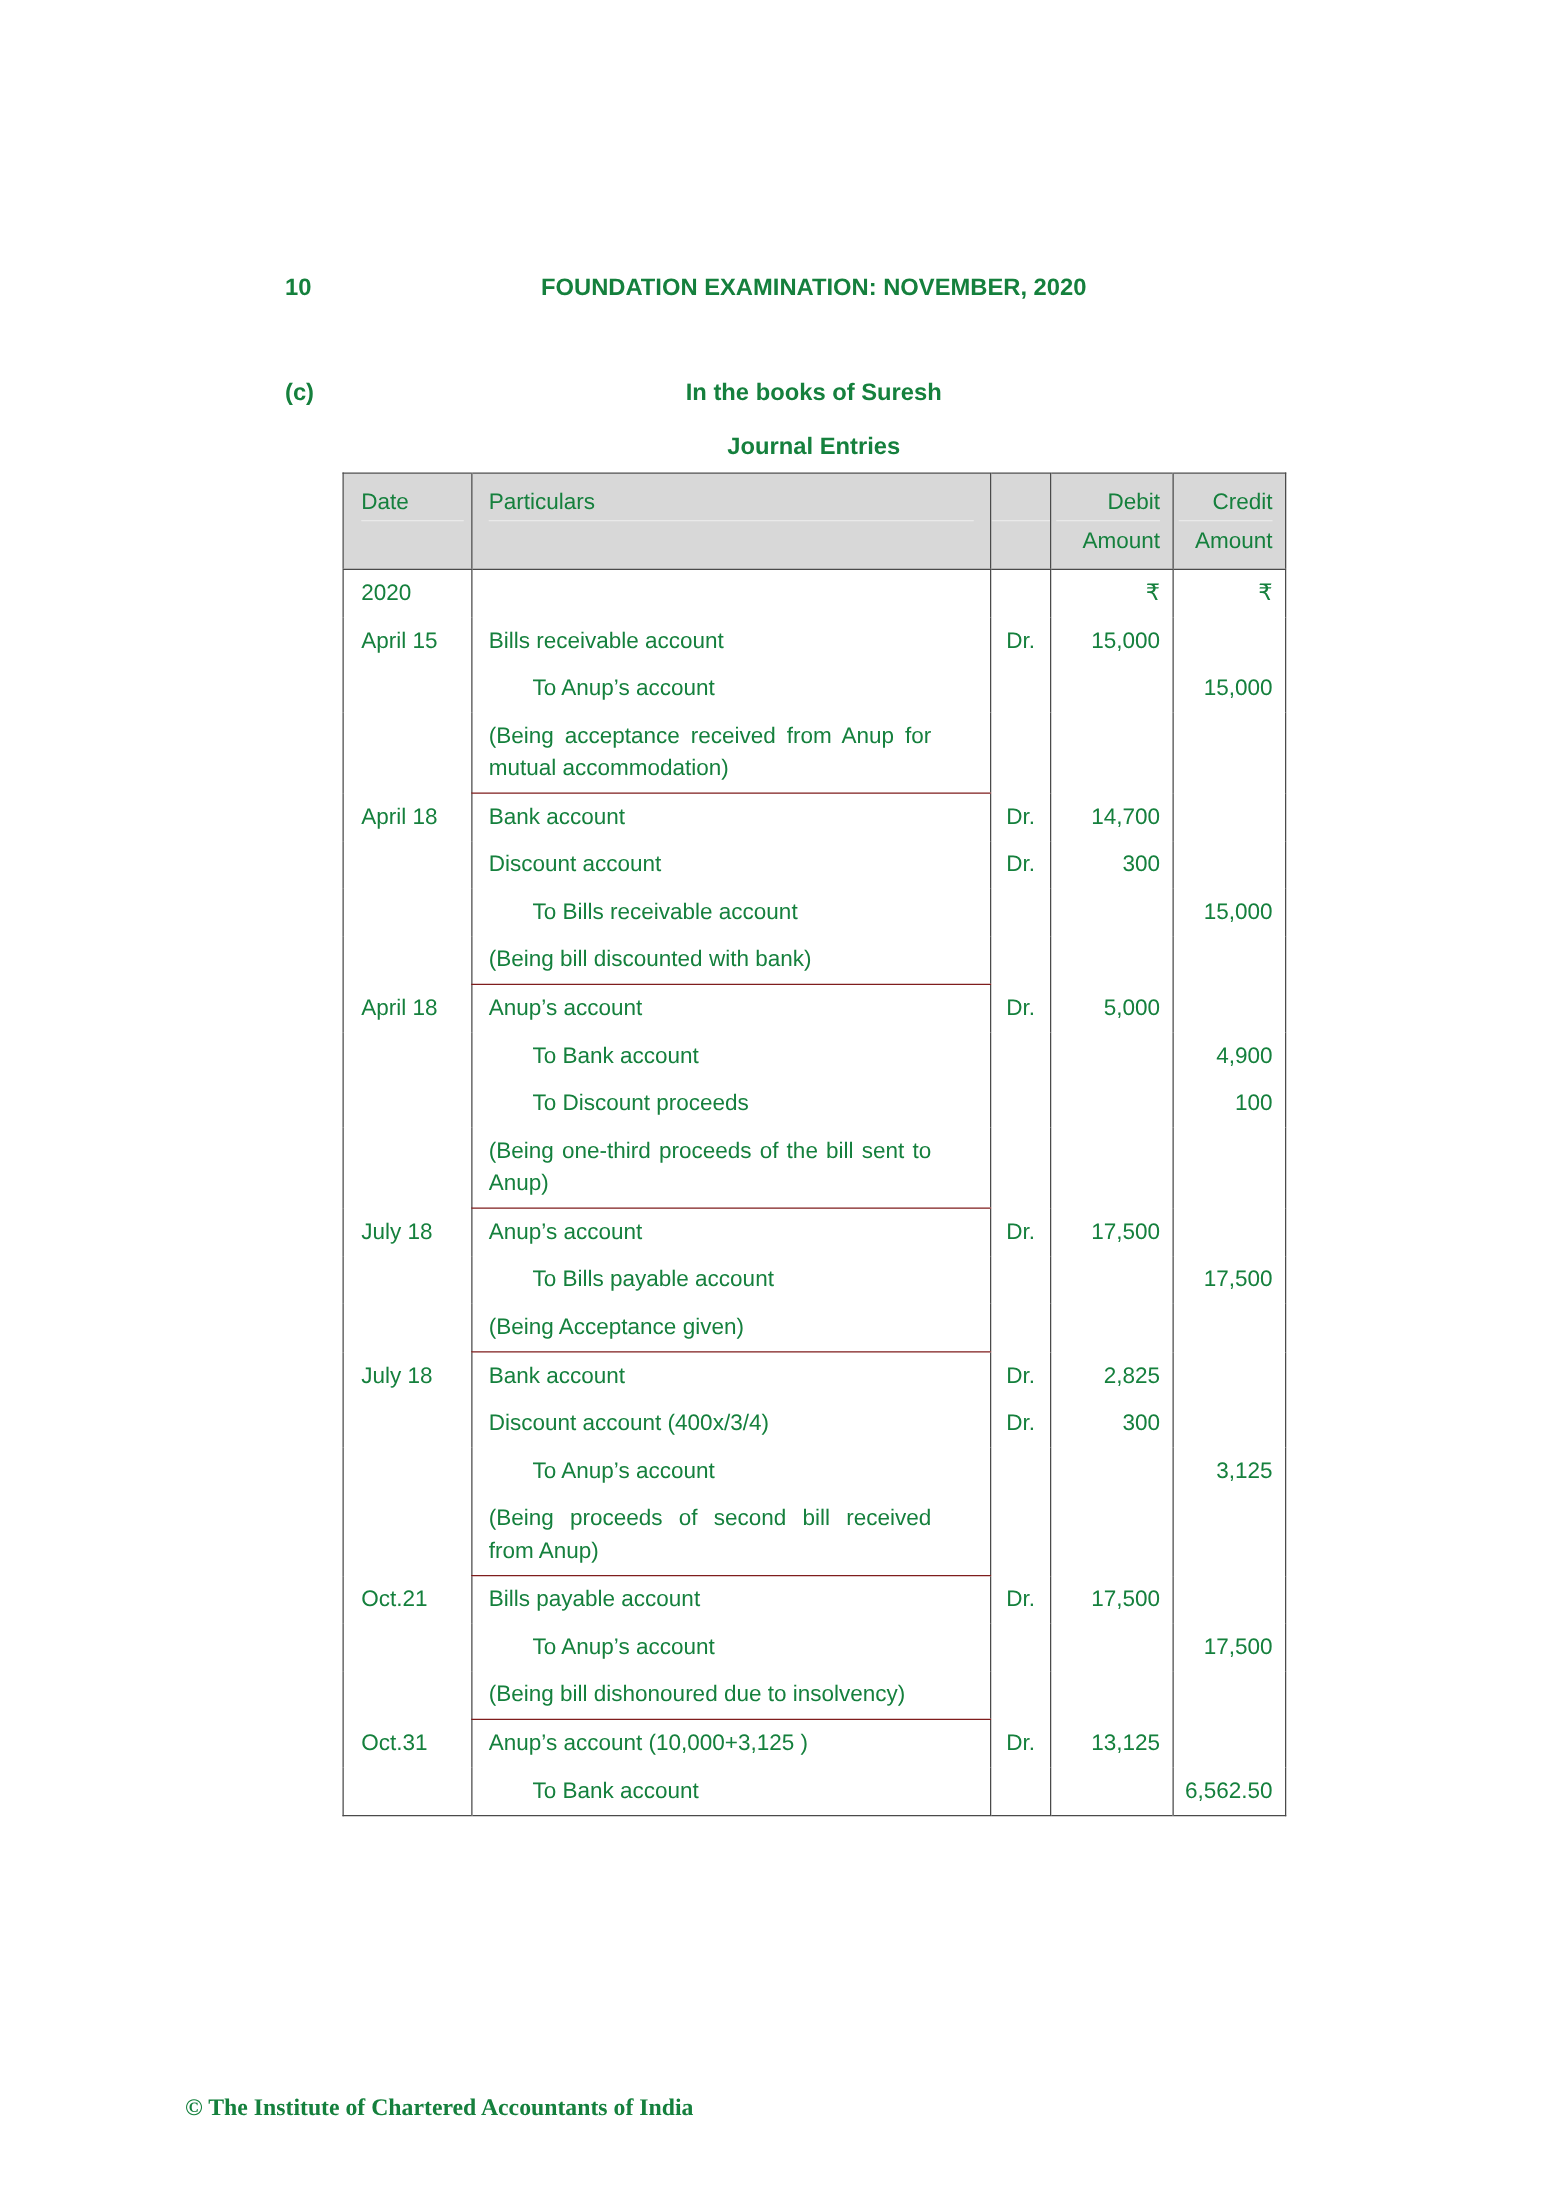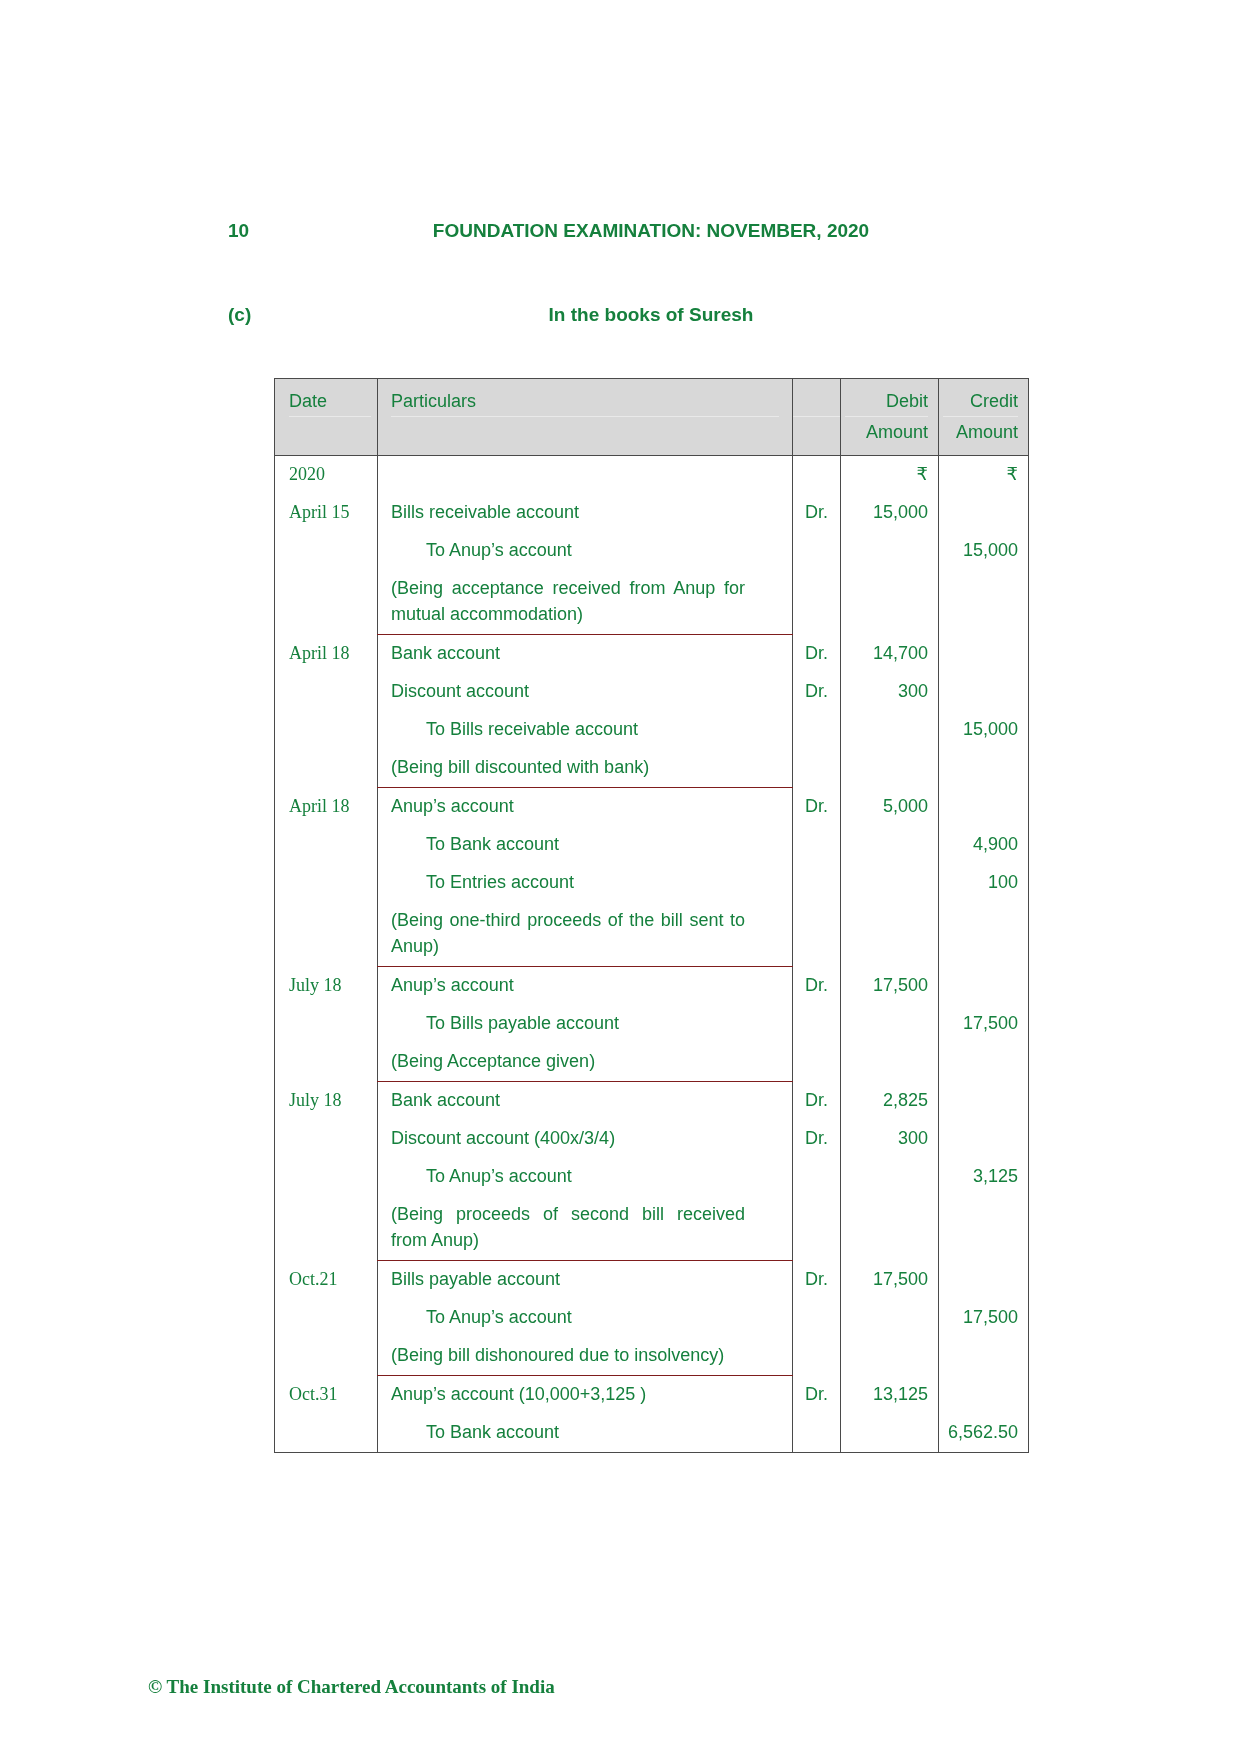--- a/index.html
+++ b/index.html
@@ -31,21 +31,21 @@
     background:#d8d8d8;border-bottom:1.5px solid #4a4a4a;
     font-weight:normal;vertical-align:top;padding:7px 0 8px 0;margin-top:34px;
   }
   .journal th .h1,.journal th .h2{line-height:30px;min-height:30px;}
   .journal th .h1{border-bottom:1px solid #e9e9e9;}
   .journal th.c-date{text-align:left;padding-left:14px;padding-right:6px;}
   .journal th.c-part{text-align:left;padding-left:13px;padding-right:13px;}
   .journal th.c-debit,.journal th.c-credit{text-align:right;padding-right:10px;padding-left:4px;}
 
   .journal td{vertical-align:top;line-height:26px;padding:5px 0 7px 0;}
-  .journal td.date{padding-left:14px;padding-right:4px;font-family:Liberation Serif, serif;}
+  .journal td.date{padding-left:14px;padding-right:4px;}
   .journal td.part{padding-left:13px;padding-right:47px;}
   .journal td.part.indent{padding-left:48px;}
   .journal td.part.note{text-align:justify;}
   .journal td.part.sep{border-bottom:1px solid #7f1d1d;}
   .journal td.drcr{text-align:center;}
   .journal td.amt{text-align:right;padding-right:10px;padding-left:2px;}
 
   .footer{
     position:absolute;left:148px;top:1676px;
     font-family:"Liberation Serif","DejaVu Serif",serif;
@@ -55,20 +55,21 @@
 </head>
 <body>
 
 <div class="page">
 
   <div class="page-number">10</div>
   <div class="page-header">FOUNDATION EXAMINATION: NOVEMBER, 2020</div>
 
   <div class="section-label">(c)</div>
   <div class="book-title">In the books of Suresh</div>
+  <div class="journal-title">Journal Entries</div>
 
   <table class="journal">
     <colgroup>
       <col class="w-date">
         <col class="w-part">
         <col class="w-drcr">
         <col class="w-debit">
         <col class="w-credit">
     </colgroup>
     <thead>
@@ -161,21 +162,21 @@
         </tr>
         <tr>
           <td class="date"></td>
           <td class="part c-part indent">To Bank account</td>
           <td class="drcr c-drcr"></td>
           <td class="amt c-debit"></td>
           <td class="amt c-credit">4,900</td>
         </tr>
         <tr>
           <td class="date"></td>
-          <td class="part c-part indent">To Entries account</td>
+          <td class="part c-part indent">To Discount proceeds</td>
           <td class="drcr c-drcr"></td>
           <td class="amt c-debit"></td>
           <td class="amt c-credit">100</td>
         </tr>
         <tr>
           <td class="date"></td>
           <td class="part c-part note sep">(Being one-third proceeds of the bill sent to Anup)</td>
           <td class="drcr c-drcr"></td>
           <td class="amt c-debit"></td>
           <td class="amt c-credit"></td>

